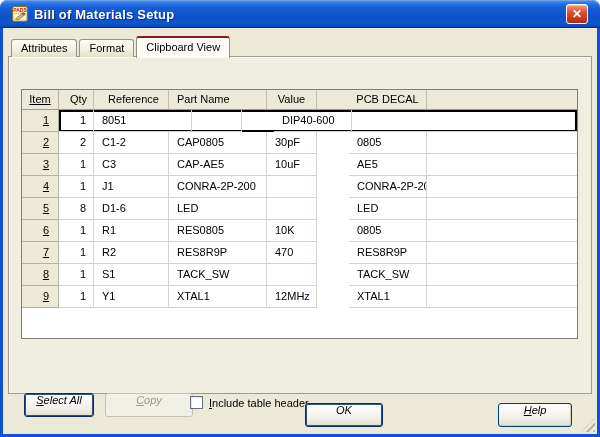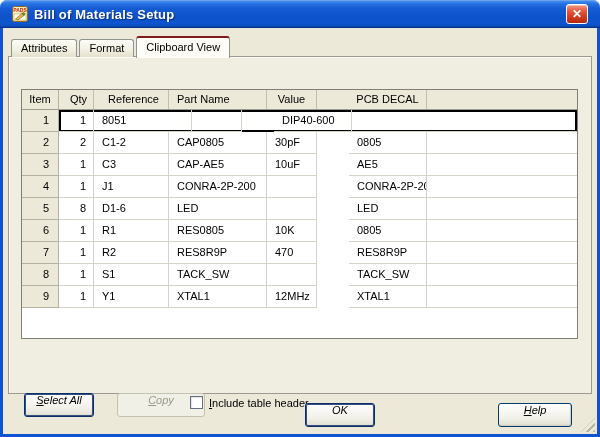--- a/index.html
+++ b/index.html
@@ -60,21 +60,21 @@
 
   
   .grid {
     position:absolute; left:12px; top:32px; width:557px; height:250px;
     border:1px solid #7f7f74; background:#fff; overflow:hidden; font-size:11px;
   }
   .t-row { display:flex; height:22px; line-height:21px; }
   .t-row.t-head { height:20px; line-height:19px; background:#ece9d8; border-bottom:1px solid #9e9c8e; }
   .cell { overflow:hidden; white-space:nowrap; }
 
-  .c-item { flex:0 0 37px; background:#ece9d8; border-right:1px solid #b5b2a1; border-bottom:1px solid #b5b2a1; text-align:right; padding-right:9px; }
+  .c-item { flex:0 0 37px; background:#ece9d8; border-right:1px solid #b5b2a1; border-bottom:1px solid #b5b2a1; text-align:right; padding-right:9px;text-decoration:underline; }
   .t-head .c-item { text-align:center; padding-right:0; border-bottom:none; border-right:1px solid #b5b2a1; }
   .row-body { flex:1; display:flex; min-width:0; }
   .c-qty   { flex:0 0 35px; text-align:right; padding-right:7px; }
   .c-ref   { flex:0 0 75px; padding-left:8px; }
   .c-part  { flex:0 0 98px; padding-left:8px; }
   .c-val   { flex:0 0 50px; padding-left:8px; }
   .c-decal { flex:0 0 78px; padding-left:8px;margin-left:32px; }
   .c-fill  { flex:1; }
   .t-body .row-body .cell { border-right:1px solid #d6d4c9; border-bottom:1px solid #d6d4c9; }
   .t-body .row-body .c-fill { border-right:none; }
@@ -92,22 +92,22 @@
     border:1px solid #003c74; border-radius:3px; cursor:pointer;
     box-shadow: inset -1px -1px 1px #cfcaB8;
     font-family:"Liberation Sans", sans-serif;
     font-style:italic;
   }
   .xpbtn.focused { border:1px solid #0b2d69; box-shadow: inset 0 0 0 1px #33507f, inset -1px -1px 1px #cfcab8; }
   .xpbtn.disabled { background:#f1f0e7; border:1px solid #c5c2b3; color:#9a9889; box-shadow:none; cursor:default; }
   .xpbtn u, .chk-label u { text-decoration:underline; }
 
   .btn-select-all { left:15px;  top:336px; width:70px; }
-  .btn-copy       { left:108px;  top:336px; width:88px; }
-  .btn-ok     { left:302px; top:375px; width:70px; }
+  .btn-copy       { left:96px;  top:336px; width:88px; }
+  .btn-ok     { left:302px; top:375px; width:78px; }
   .btn-cancel { left:400px; top:375px; width:74px; }
   .btn-help   { left:495px; top:375px; width:74px; }
 
   
   .chk-wrap { position:absolute; left:181px; top:339px; display:flex; align-items:center; cursor:pointer; }
   .chk-box {
     width:13px; height:13px; background:#fff; border:1px solid #66707e;
     box-shadow: inset 1px 1px 1px rgba(0,0,0,.12); flex:0 0 13px;
   }
   .chk-label { font-size:11px; margin-left:6px; white-space:nowrap; }

